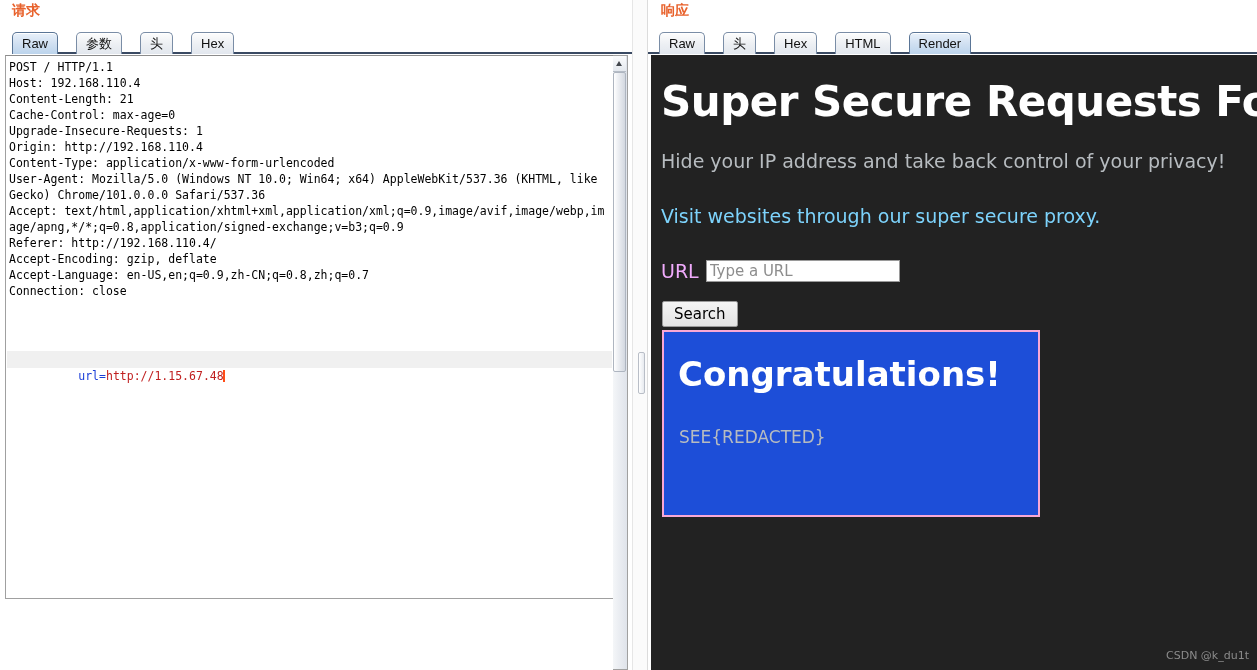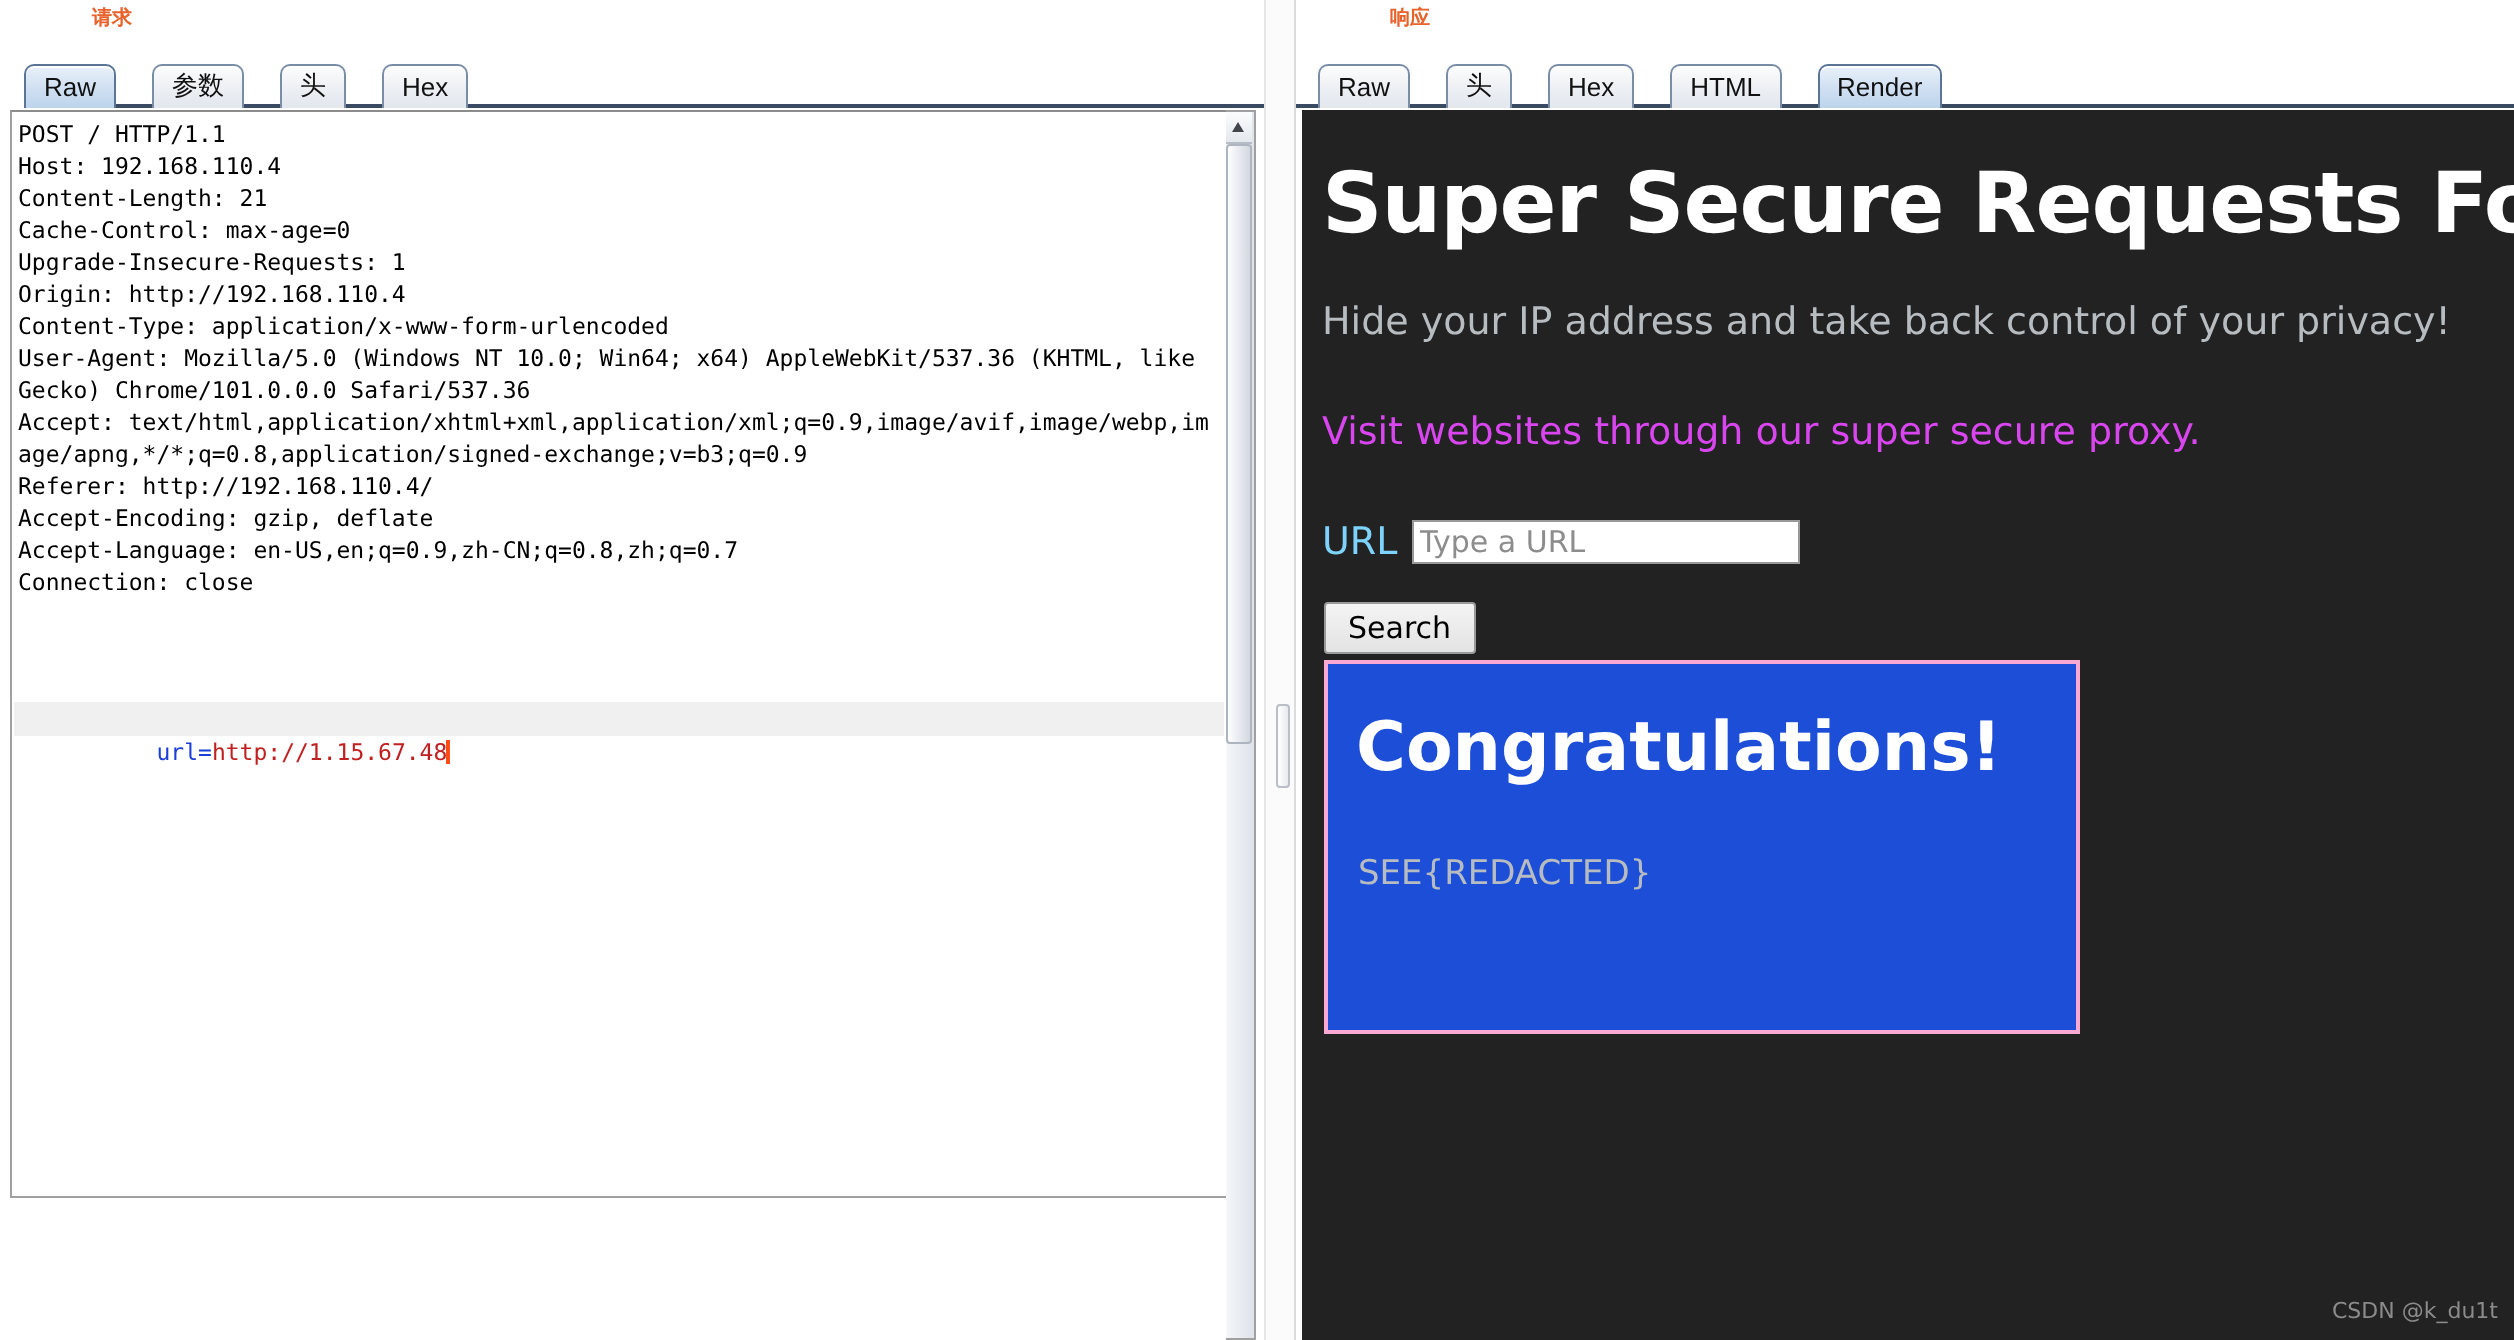--- a/index.html
+++ b/index.html
@@ -14,25 +14,24 @@
 
   #app {
     position: relative;
     width: 1257px;
     height: 670px;
   }
 
   
   .panel-title {
     font-family: "DejaVu Sans", sans-serif;
-    font-size: 10px;
+    font-size: 14px;
     font-weight: bold;
     color: #e8622c;
     line-height: 14px;
-    margin-left: 34px;
   }
 
   .tabstrip {
     position: absolute;
     height: 27px;
     display: flex;
     align-items: flex-end;
     gap: 18px;
   }
   .tabstrip::after {
@@ -246,33 +245,33 @@
     left: 10px;
     top: 95px;
     font-size: 19px;
     color: #b7bcc0;
   }
   #site-sub2 {
     position: absolute;
     left: 10px;
     top: 150px;
     font-size: 19px;
-    color: #d946ef;
+    color: #7dd3fc;
   }
   #url-row {
     position: absolute;
     left: 10px;
     top: 205px;
     display: flex;
     align-items: center;
     gap: 7px;
   }
   #url-label {
     font-size: 19px;
-    color: #7dd3fc;
+    color: #f0abfc;
   }
   #url-input {
     width: 194px;
     height: 22px;
     font-size: 15px;
     font-family: "DejaVu Sans", sans-serif;
     color: #000;
     background: #ffffff;
     border: 1px solid #9a9a9a;
     padding: 1px 3px;

